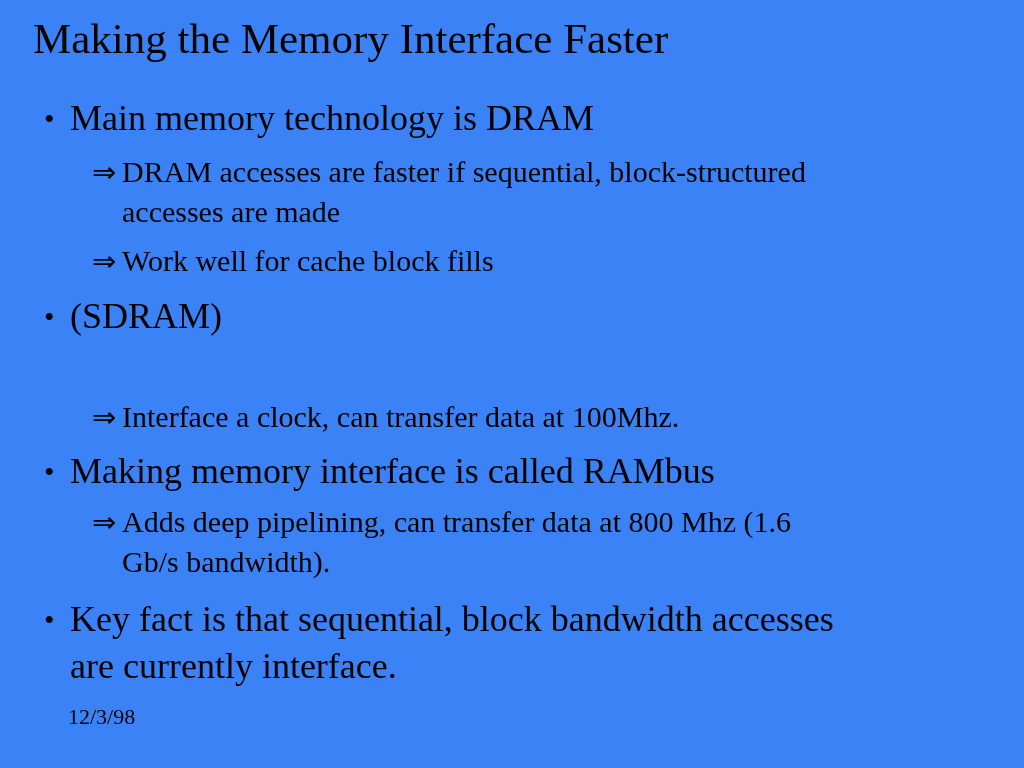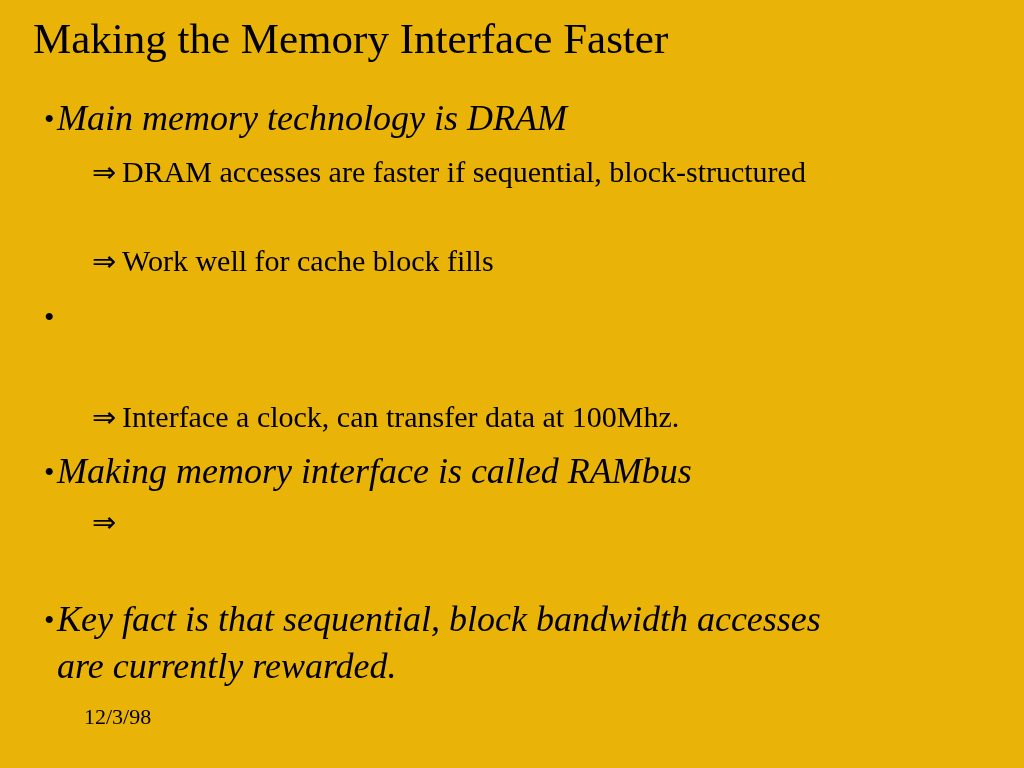--- a/index.html
+++ b/index.html
@@ -4,21 +4,21 @@
 <style>
   html, body {
     margin: 0;
     padding: 0;
     background: #ffffff;
   }
   .slide {
     position: relative;
     width: 1024px;
     height: 768px;
-    background: #eab308;
+    background: #3b82f6;
     color: #000000;
     font-family: "Liberation Serif", "DejaVu Serif", serif;
     overflow: hidden;
   }
   .title {
     position: absolute;
     left: 33px;
     top: 15px;
     font-size: 43px;
     line-height: 47px;
@@ -43,40 +43,39 @@
   
   .lvl1 {
     font-size: 36px;
     line-height: 47px;
   }
   .lvl1 .marker {
     font-size: 30px;
     line-height: 47px;
   }
   .lvl1 .text {
-    margin-left: 13px;
-    font-style: italic;
+    margin-left: 26px;
   }
   
   .lvl2 {
     left: 92px;
     font-size: 30px;
     line-height: 40px;
   }
   .lvl2 .marker {
     font-family: "DejaVu Sans", sans-serif;
     font-size: 29px;
     line-height: 40px;
   }
   .lvl2 .text {
     margin-left: 30px;
   }
   .footer-date {
     position: absolute;
-    left: 84px;
+    left: 68px;
     top: 704px;
     font-size: 22px;
     line-height: 25px;
   }
 </style>
 </head>
 <body>
 
 <div class="slide">
 
@@ -86,59 +85,63 @@
     <span class="marker">•</span>
     <span class="text">
       <span class="line">Main memory technology is DRAM</span>
     </span>
   </div>
 
   <div class="block lvl2" style="top:152px">
     <span class="marker">⇒</span>
     <span class="text">
       <span class="line">DRAM accesses are faster if sequential, block-structured</span>
+      <span class="line">accesses are made</span>
     </span>
   </div>
 
   <div class="block lvl2" style="top:241px">
     <span class="marker">⇒</span>
     <span class="text">
       <span class="line">Work well for cache block fills</span>
     </span>
   </div>
 
   <div class="block lvl1" style="top:293px">
     <span class="marker">•</span>
     <span class="text">
+      <span class="line">(SDRAM)</span>
     </span>
   </div>
 
   <div class="block lvl2" style="top:397px">
     <span class="marker">⇒</span>
     <span class="text">
       <span class="line">Interface a clock, can transfer data at 100Mhz.</span>
     </span>
   </div>
 
   <div class="block lvl1" style="top:448px">
     <span class="marker">•</span>
     <span class="text">
       <span class="line">Making memory interface is called RAMbus</span>
     </span>
   </div>
 
   <div class="block lvl2" style="top:502px">
     <span class="marker">⇒</span>
     <span class="text">
+      <span class="line">Adds deep pipelining, can transfer data at 800 Mhz (1.6</span>
+      <span class="line">Gb/s bandwidth).</span>
     </span>
   </div>
 
   <div class="block lvl1" style="top:596px">
     <span class="marker">•</span>
     <span class="text">
       <span class="line">Key fact is that sequential, block bandwidth accesses</span>
-      <span class="line">are currently rewarded.</span>
+      <span class="line">are currently interface.</span>
     </span>
   </div>
 
   <div class="footer-date">12/3/98</div>
 
 </div>
 
 </body></html>

